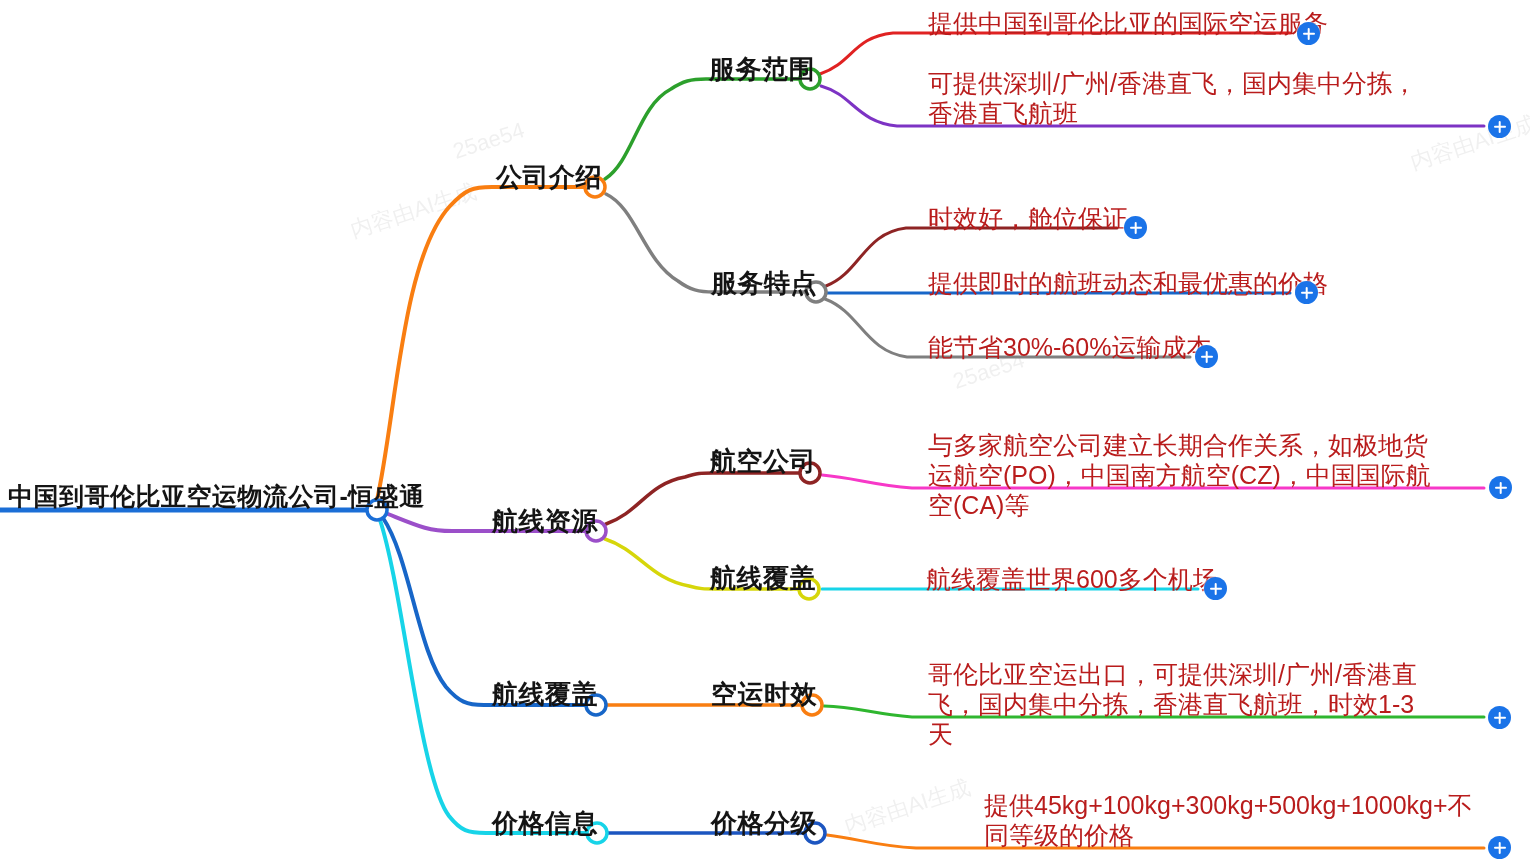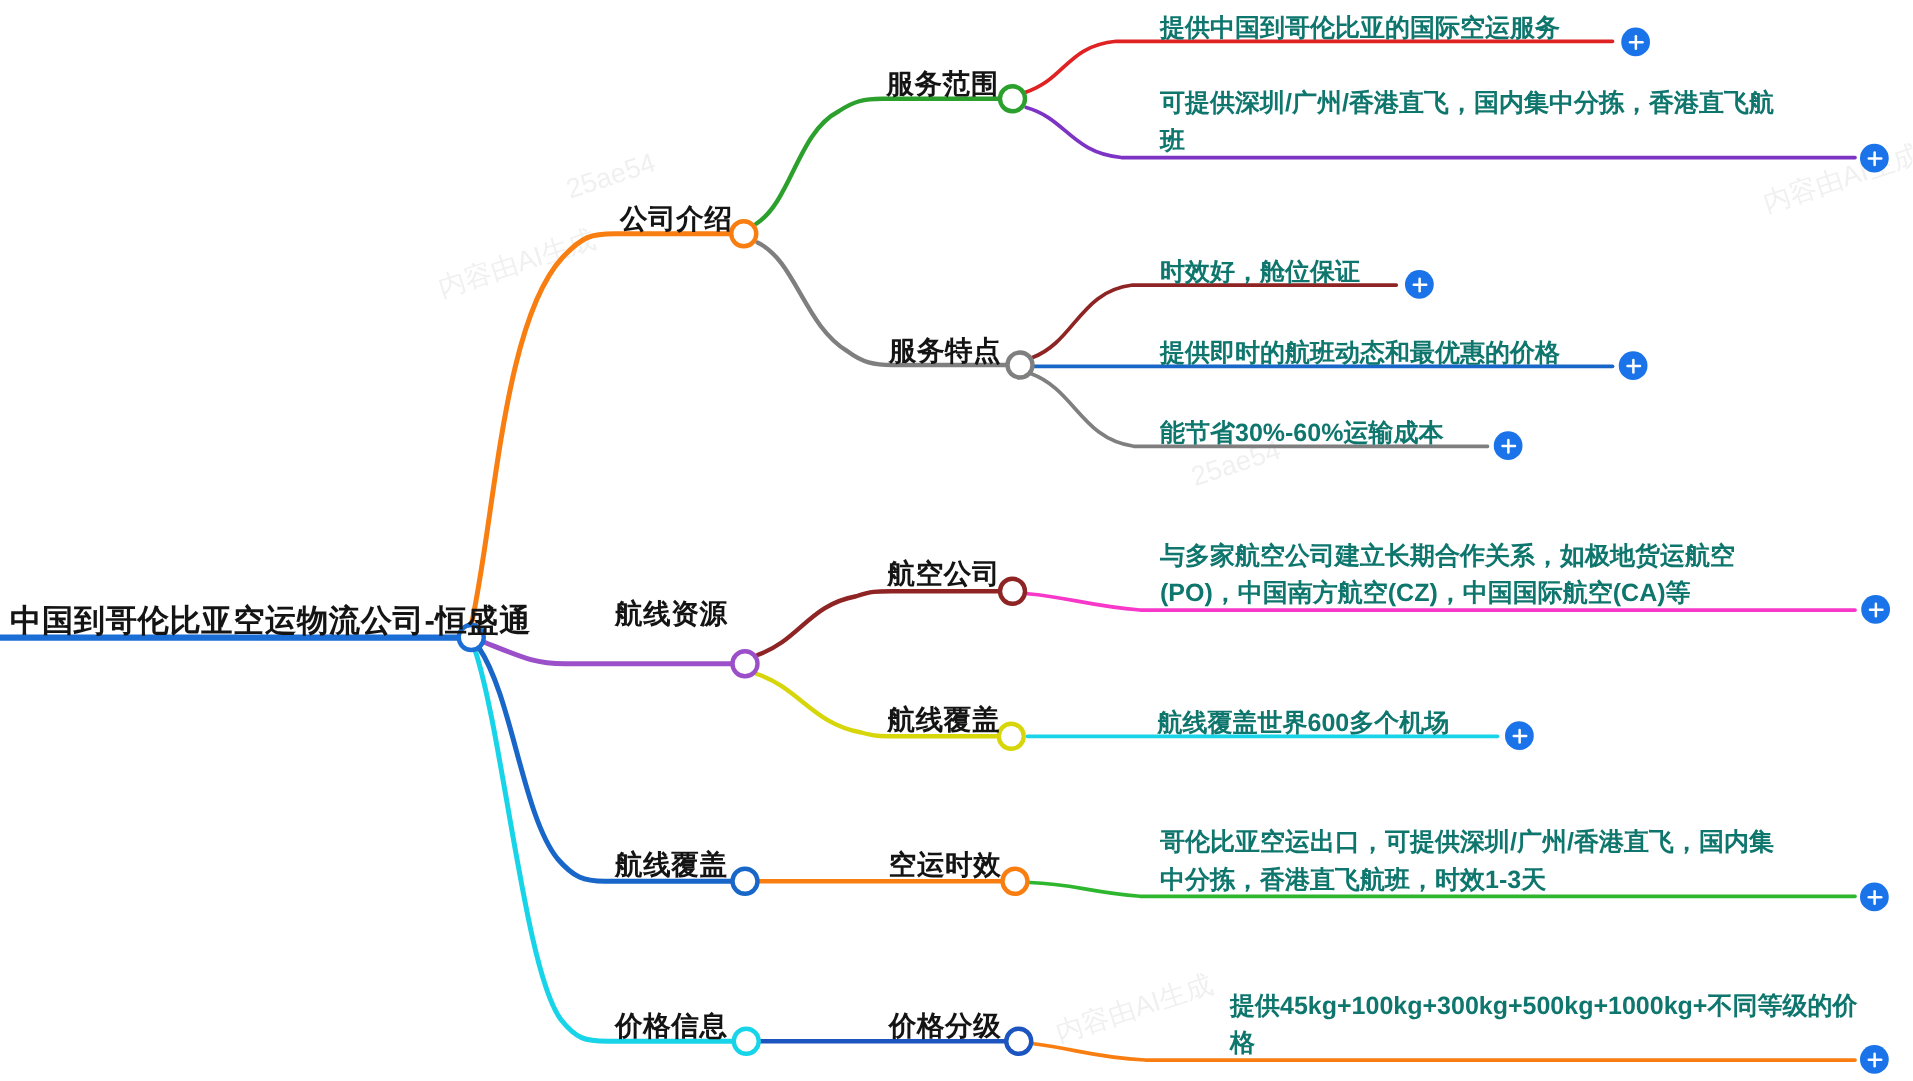--- a/index.html
+++ b/index.html
@@ -6,23 +6,23 @@
   .canvas {
     position:relative; width:1530px; height:865px; background:#ffffff;
     overflow:hidden; font-family:"Liberation Sans","DejaVu Sans",sans-serif;
   }
   svg.edges { position:absolute; left:0; top:0; width:1530px; height:865px; }
   .node-label {
     position:absolute; font-weight:bold; color:#141414; white-space:nowrap;
     letter-spacing:0.5px;
   }
   .root-label { font-size:25px; }
-  .lvl { font-size:22px; }
+  .lvl { font-size:26px; }
   .leaf {
-    position:absolute; font-size:20px; line-height:30px; color:#0f766e;font-weight:bold;
+    position:absolute; font-size:25px; line-height:30px; color:#b91c1c;
   }
   .nowrap { white-space:nowrap; }
   .wrap { width:508px; }
   .plus {
     position:absolute; width:23px; height:23px; border-radius:50%;
     cursor:pointer; box-shadow:0 0 0 1px rgba(255,255,255,0.5);
   }
   .plus::before, .plus::after {
     content:""; position:absolute; left:50%; top:50%;
     transform:translate(-50%,-50%); background:#ffffff; border-radius:1px;
@@ -82,21 +82,21 @@
       <circle cx="596" cy="705" r="10" fill="#ffffff" stroke-width="3.5" stroke="#1766c8"></circle>
       <circle cx="812" cy="705" r="10" fill="#ffffff" stroke-width="3.5" stroke="#f97e11"></circle>
       <circle cx="597" cy="833" r="10" fill="#ffffff" stroke-width="3.5" stroke="#17d4e8"></circle>
       <circle cx="815" cy="833" r="10" fill="#ffffff" stroke-width="3.5" stroke="#1c55c0"></circle>
     </g>
   </svg>
 
   <div class="node-label root-label" style="left:8px; top:480px;">中国到哥伦比亚空运物流公司-恒盛通</div>
 
   <div class="node-label lvl" style="left:496px; top:160px;">公司介绍</div>
-  <div class="node-label lvl" style="left:492px; top:476px;">航线资源</div>
+  <div class="node-label lvl" style="left:492px; top:504px;">航线资源</div>
   <div class="node-label lvl" style="left:492px; top:677px;">航线覆盖</div>
   <div class="node-label lvl" style="left:492px; top:806px;">价格信息</div>
 
   <div class="node-label lvl" style="left:709px; top:52px;">服务范围</div>
   <div class="node-label lvl" style="left:711px; top:266px;font-family:Liberation Mono, monospace;">服务特点</div>
   <div class="node-label lvl" style="left:710px; top:444px;">航空公司</div>
   <div class="node-label lvl" style="left:710px; top:561px;">航线覆盖</div>
   <div class="node-label lvl" style="left:711px; top:677px;text-align:right;">空运时效</div>
   <div class="node-label lvl" style="left:711px; top:806px;">价格分级</div>
 

